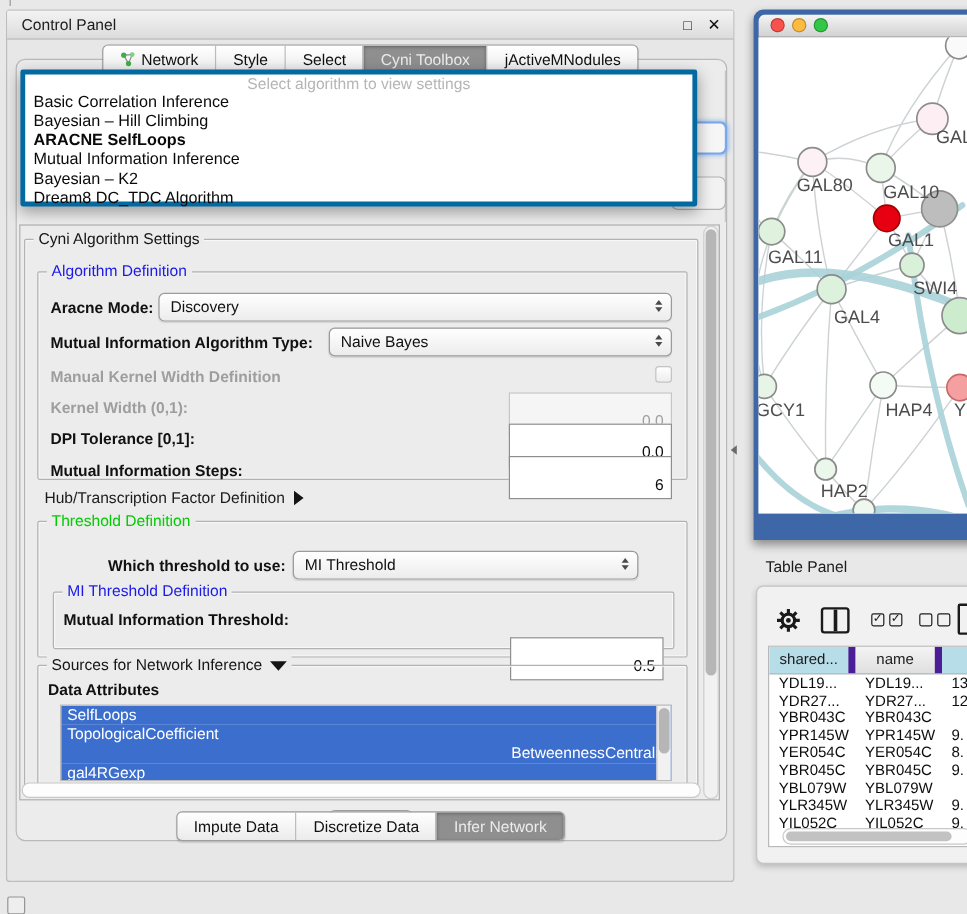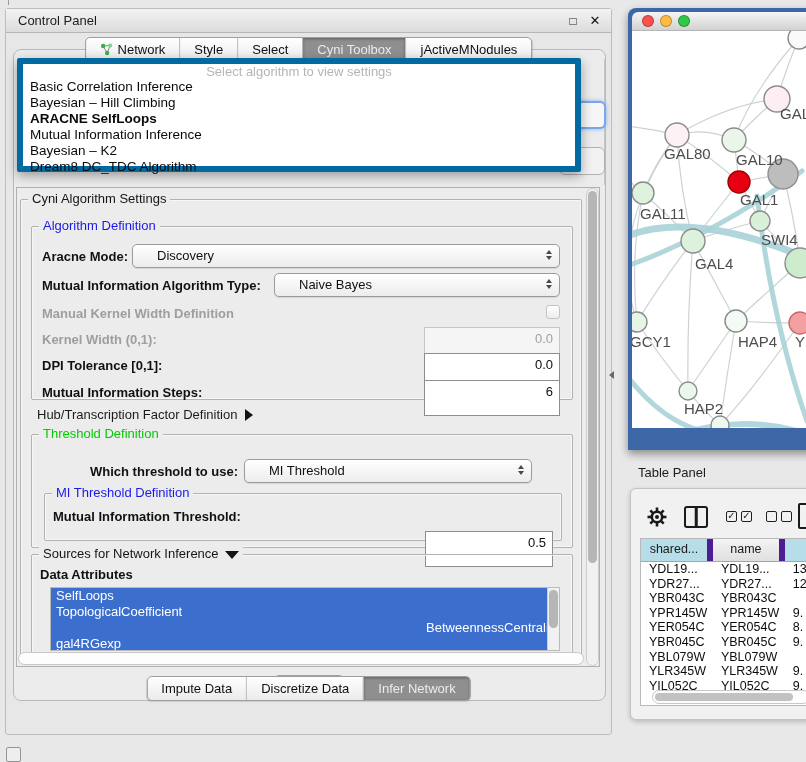--- a/index.html
+++ b/index.html
@@ -23,21 +23,21 @@
   
   .segbar{display:flex;border:1px solid #9e9e9e;border-radius:5px;height:23px;
       background:linear-gradient(#ffffff,#ebebeb);overflow:hidden;box-shadow:0 1px 1px rgba(0,0,0,.12);}
   .segbar .seg{display:flex;align-items:center;gap:5px;padding:0 14px;font-size:13px;color:#101010;
       border-left:1px solid #bcbcbc;white-space:nowrap;cursor:default;}
   .segbar .seg:first-child{border-left:none;}
   .segbar .seg.sel{background:#8f8f8f;color:#ececec;box-shadow:inset 0 1px 3px rgba(0,0,0,.35);align-items:center;}
   .top-tabs{left:50%;top:28px;transform:translateX(-50%);z-index:20;}
   .bottom-tabs{left:50%;top:667px;transform:translateX(-50%);z-index:20;}
   
-  .popup{left:11px;top:49px;width:564px;height:114px;background:#fff;border:6px solid #0369a1;
+  .popup{left:11px;top:49px;width:564px;height:114px;background:#fff;border:4px solid #0369a1;
       border-radius:2px;box-shadow:0 4px 12px rgba(0,0,0,.35);z-index:30;box-sizing:border-box;}
   .popup .ph{height:15px;line-height:15px;text-align:center;color:#b5b5b5;font-size:13px;}
   .popup .opt{height:16px;line-height:16px;font-size:13.5px;color:#0a0a0a;padding-left:7px;white-space:nowrap;}
   .popup .opt.bold{font-weight:bold;}
   
   .frag-combo{left:571px;top:92px;width:27px;height:24px;border:2px solid #79a7e8;border-left:none;
       border-radius:0 6px 6px 0;background:#f6f6f6;box-shadow:0 0 4px #86b2ef;z-index:5;}
   .frag-box{left:553px;top:138px;width:44px;height:26px;border:1px solid #b2b2b2;border-radius:6px;background:#f2f2f2;z-index:5;}
   .frag-vline{left:598px;top:50px;width:1px;height:126px;background:#c6c6c6;z-index:4;}
   
@@ -46,27 +46,27 @@
   .vsb .thumb{position:absolute;left:1px;width:9px;background:#b6b6b6;border-radius:5px;}
   .hsb{background:#fdfdfd;border:1px solid #c8c8c8;border-radius:7px;box-sizing:border-box;}
   
   .gb{border:1px solid #b2b2b2;border-radius:2px;box-shadow:inset 0 0 0 1px rgba(255,255,255,.6);}
   .gb>.t{position:absolute;top:-9px;left:7px;background:#ececec;padding:0 4px;font-size:13px;color:#151515;white-space:nowrap;}
   .gb>.t.blue{color:#1a1ae6;}
   .gb>.t.green{color:#00cc00;}
   .lbl{font-size:13px;font-weight:bold;color:#111;white-space:nowrap;}
   .lbl.dis{color:#9e9e9e;}
   .combo{height:24px;border:1px solid #9b9b9b;border-radius:5px;background:linear-gradient(#ffffff,#ececec);
-      font-size:13px;line-height:22px;color:#111;padding:0 24px 0 24px;box-sizing:border-box;white-space:nowrap;
+      font-size:13px;line-height:22px;color:#111;padding:0 24px 0 9px;box-sizing:border-box;white-space:nowrap;
       box-shadow:0 1px 1px rgba(0,0,0,.1);}
   .combo .spin{position:absolute;right:7px;top:5px;}
   .combo .spin .u{width:0;height:0;border-left:3.5px solid transparent;border-right:3.5px solid transparent;border-bottom:4.5px solid #4a4a4a;margin-bottom:2px;}
   .combo .spin .d{width:0;height:0;border-left:3.5px solid transparent;border-right:3.5px solid transparent;border-top:4.5px solid #4a4a4a;}
   .tfield{height:36px;border:1px solid #8e8e8e;background:#fff;font-size:13px;line-height:22px;
-      text-align:right;padding:0 6px;box-sizing:border-box;color:#0c0c0c;}
+      text-align:right;padding:12px 6px;box-sizing:border-box;color:#0c0c0c;}
   .tfield.disabled{border-color:#c6c6c6;color:#a0a0a0;background:#f5f5f5;}
   .chk{width:14px;height:14px;border:1px solid #c4c4c4;border-radius:3px;background:linear-gradient(#fff,#ededed);box-sizing:border-box;}
   .hub{font-size:13px;color:#1b1b1b;white-space:nowrap;}
   .tri-right{display:inline-block;width:0;height:0;border-top:6px solid transparent;border-bottom:6px solid transparent;
       border-left:8px solid #141414;margin-left:8px;vertical-align:-2px;}
   .tri-down{display:inline-block;width:0;height:0;border-left:7px solid transparent;border-right:7px solid transparent;
       border-top:8px solid #141414;margin-left:6px;vertical-align:-1px;}
   .attrlist{background:#fff;border:1px solid #bbb;box-sizing:border-box;overflow:hidden;}
   .attrlist .ai{height:16px;line-height:16px;font-size:13px;color:#fff;padding-left:5px;white-space:nowrap;}
   .btn{height:22px;border:1px solid #9f9f9f;border-radius:5px;background:linear-gradient(#ffffff,#e2e2e2);

